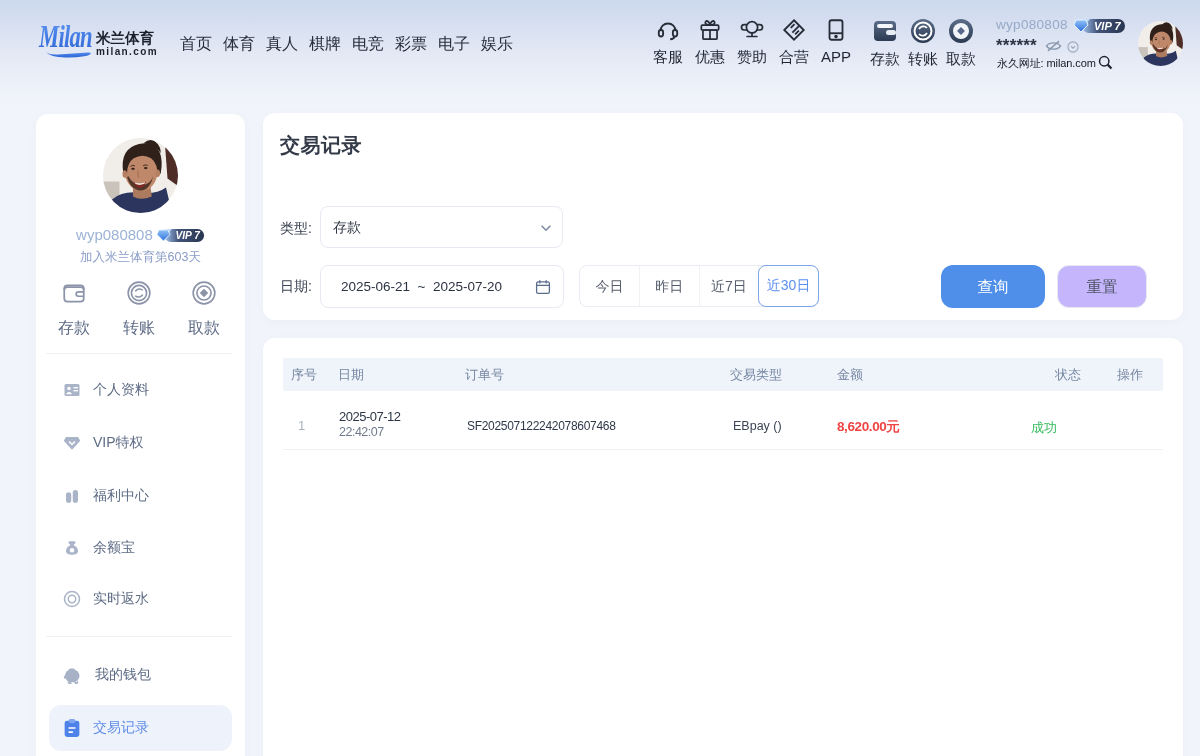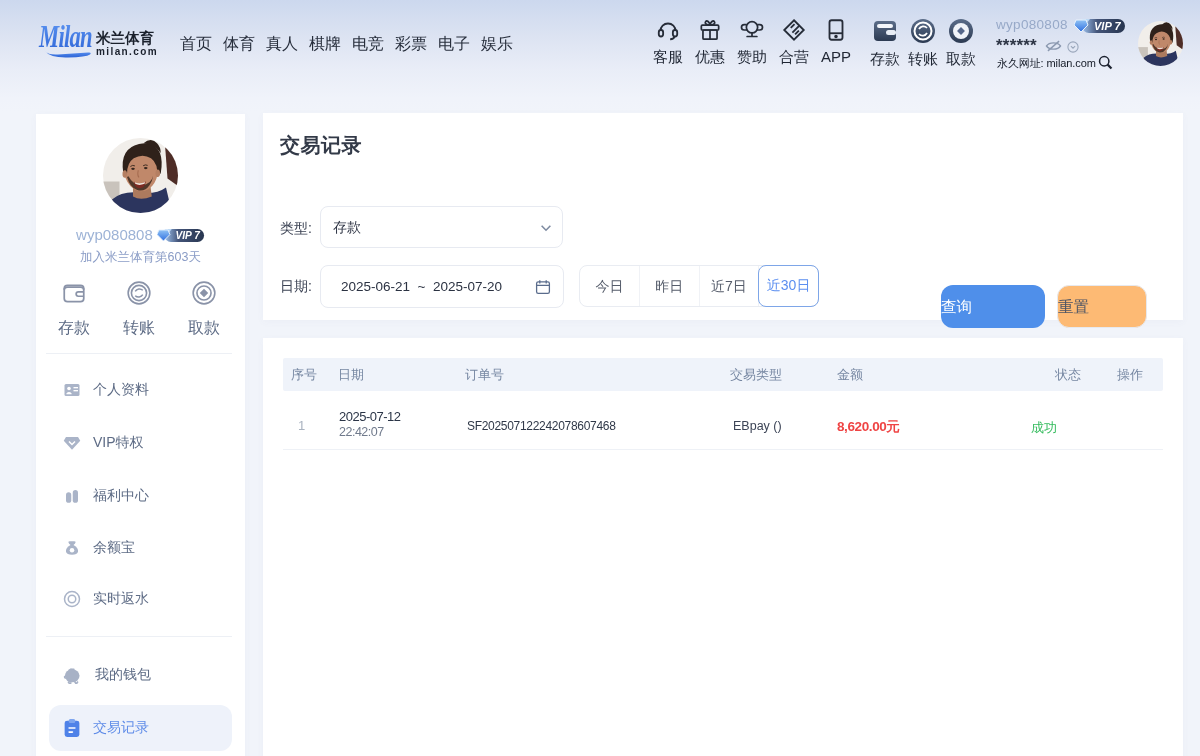--- a/index.html
+++ b/index.html
@@ -15,21 +15,21 @@
 }
 .abs { position:absolute; }
 
 #logo { left:39px; top:22px; }
 #nav { left:180px; top:34px; font-size:16px; color:#272e3c; }
 #nav span { margin-right:11px; }
 .hicon { position:absolute; top:17px; width:44px; text-align:center; }
 .hicon svg { display:block; margin:0 auto; }
 .hicon .lb { font-size:15px; color:#1f2633; margin-top:5px; white-space:nowrap; }
 
-.card { position:absolute; background:#fff; border-radius:0; box-shadow:0 2px 8px rgba(90,110,150,0.04); }
+.card { position:absolute; background:#fff; border-radius:12px; box-shadow:0 2px 8px rgba(90,110,150,0.04); }
 #side { left:36px; top:114px; width:209px; height:700px; }
 #card1 { left:263px; top:113px; width:920px; height:207px; }
 #card2 { left:263px; top:338px; width:920px; height:500px; }
 
 #side .avatar { position:absolute; left:67px; top:24px; width:75px; height:75px; border-radius:50%; overflow:hidden; }
 #side .uname { position:absolute; left:0; top:112px; width:100%; text-align:center; font-size:15px; color:#9db3d6; }
 #side .joined { position:absolute; left:0; top:135px; width:100%; text-align:center; font-size:14px; color:#8a9cc6; }
 .qicons { position:absolute; left:0; top:166px; width:100%; display:flex; justify-content:space-between; padding:0 25px 0 22px; }
 .qi { text-align:center; }
 .qi .lb { font-size:16px; color:#5d6b85; margin-top:8px; }
@@ -42,23 +42,23 @@
 
 #card1 h2 { position:absolute; left:17px; top:19px; font-size:20px; font-weight:700; color:#333a48; letter-spacing:0.5px; }
 #card1 .sub { position:absolute; left:16px; top:63px; font-size:12.5px; color:#8c9cb8; }
 .flabel { position:absolute; font-size:14px; color:#3c4354; }
 .selbox { position:absolute; left:57px; top:93px; width:243px; height:42px; border:1px solid #e7eaf1; border-radius:8px; background:#fff; font-size:14px; color:#2f3545; line-height:40px; padding-left:12px; }
 .datebox { position:absolute; left:57px; top:152px; width:244px; height:43px; border:1px solid #e7eaf1; border-radius:8px; background:#fff; font-size:13.5px; color:#2b3242; line-height:41px; text-align:left; padding-left:20px; }
 .segwrap { position:absolute; left:316px; top:152px; width:240px; height:42px; border:1px solid #e9ecf2; border-radius:8px; background:#fff; display:flex; }
 .seg { flex:1; text-align:center; line-height:40px; font-size:14px; color:#565d6b; border-right:1px solid #f0f2f6; }
 .seg:last-child { border-right:none; }
 .seg.sel { border:1px solid #7ea6e8; border-radius:8px; color:#5c8ff0; line-height:38px; margin:-1px; position:relative; }
-.btn { position:absolute; top:152px; height:43px; border-radius:12px; font-size:15.5px; text-align:left; line-height:43px;margin-top:20px; }
+.btn { position:absolute; top:152px; height:43px; border-radius:12px; font-size:15.5px; text-align:center; line-height:43px; }
 #btnq { left:678px; width:104px; background:#4f8fea; color:#fff; }
-#btnr { left:794px; width:90px; background:#fdba74; border:1px solid #e7e9ee; color:#4e5565; line-height:41px; }
+#btnr { left:794px; width:90px; background:#c4b5fd; border:1px solid #e7e9ee; color:#4e5565; line-height:41px; }
 
 .thead { position:absolute; left:20px; top:20px; width:880px; height:33px; background:#eff3fa; border-radius:2px; }
 .th { position:absolute; top:0; line-height:33px; font-size:13px; color:#7687a2; }
 .trow { position:absolute; left:20px; top:53px; width:880px; height:59px; border-bottom:1px solid #eef1f6; }
 .td { position:absolute; font-size:13px; color:#3c4456; }
 </style>
 </head>
 <body>
 <div id="bg-grad"></div>
 

